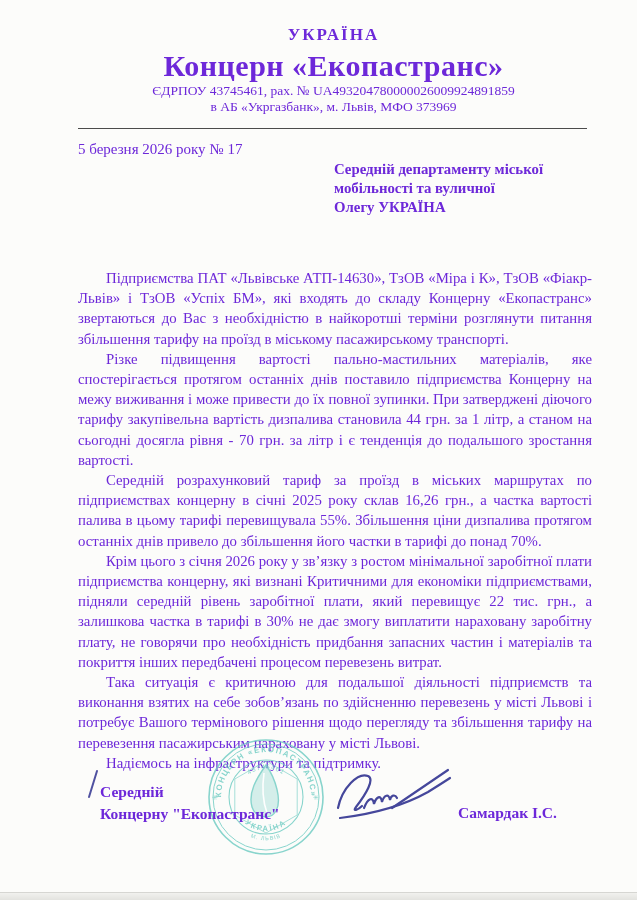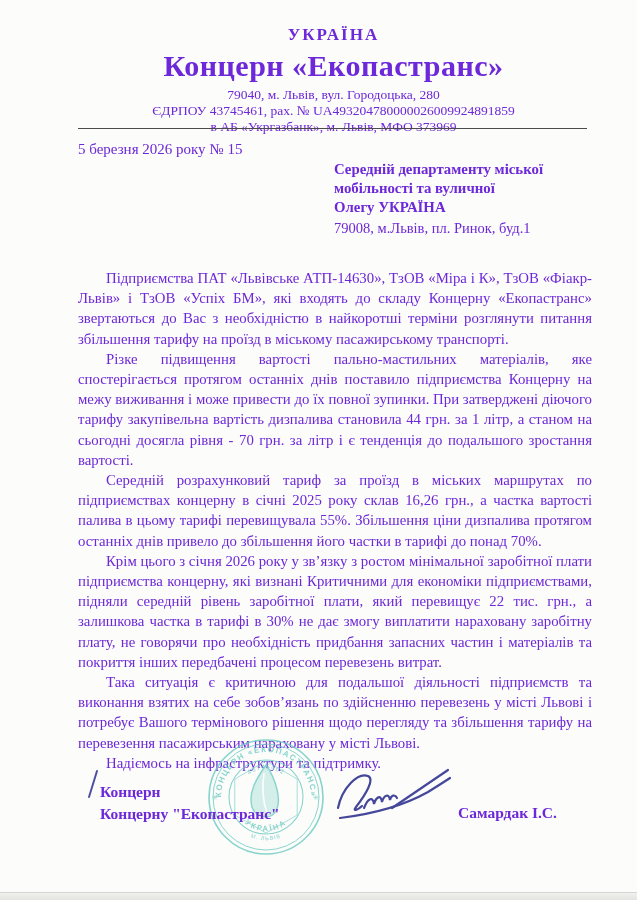--- a/index.html
+++ b/index.html
@@ -37,34 +37,32 @@
     background:linear-gradient(to bottom,#f1f1ee, #e3e3df);}
 </style>
 </head>
 <body>
 
 <div class="page">
 
   <header class="letterhead">
     <div class="country">УКРАЇНА</div>
     <div class="org">Концерн «Екопастранс»</div>
-    <div class="addr first">79040,  м. Львів, вул. Городоцька, 280</div>
     <div class="addr">ЄДРПОУ 43745461, рах. № UA493204780000026009924891859</div>
     <div class="addr">в АБ «Укргазбанк», м. Львів, МФО 373969</div>
   </header>
 
   <div class="rule"></div>
 
-  <div class="date">5 березня 2026 року № 15</div>
+  <div class="date">5 березня 2026 року № 17</div>
 
   <section class="recipient">
     <div>Середній департаменту міської</div>
     <div>мобільності та вуличної</div>
     <div>Олегу УКРАЇНА</div>
-    <div class="r-addr">79008, м.Львів, пл. Ринок, буд.1</div>
   </section>
 
   <main class="body-text">
     <p>Підприємства ПАТ «Львівське АТП-14630», ТзОВ «Міра і К», ТзОВ «Фіакр-Львів» і ТзОВ «Успіх БМ», які входять до складу Концерну «Екопастранс» звертаються до Вас з необхідністю в найкоротші терміни розглянути питання збільшення тарифу на проїзд в міському пасажирському транспорті.</p>
     <p>Різке підвищення вартості пально-мастильних матеріалів, яке спостерігається протягом останніх днів поставило підприємства Концерну на межу виживання і може привести до їх повної зупинки. При затверджені діючого тарифу закупівельна вартість дизпалива становила 44 грн. за 1 літр, а станом на сьогодні досягла рівня - 70 грн. за літр і є тенденція до подальшого зростання вартості.</p>
     <p>Середній розрахунковий тариф за проїзд в міських маршрутах по підприємствах концерну в січні 2025 року склав 16,26 грн., а частка вартості палива в цьому тарифі перевищувала 55%. Збільшення ціни дизпалива протягом останніх днів привело до збільшення його частки в тарифі до понад 70%.</p>
     <p>Крім цього з січня 2026 року у зв’язку з ростом мінімальної заробітної плати підприємства концерну, які визнані Критичними для економіки підприємствами, підняли середній рівень заробітної плати, який перевищує 22 тис. грн., а залишкова частка в тарифі в 30% не дає змогу виплатити нараховану заробітну плату, не говорячи про необхідність придбання запасних частин і матеріалів та покриття інших передбачені процесом перевезень витрат.</p>
     <p>Така ситуація є критичною для подальшої діяльності підприємств та виконання взятих на себе зобов’язань по здійсненню перевезень у місті Львові і потребує Вашого термінового рішення щодо перегляду та збільшення тарифу на перевезення пасажирським нараховану у місті Львові.</p>
     <p>Надіємось на інфраструктури та підтримку.</p>
   </main>
@@ -105,20 +103,20 @@
       <path d="M12 58 C 45 54, 75 46, 100 32 C 108 27, 116 22, 122 18"></path>
       <path d="M64 48 L 120 10"></path>
     </g>
   </svg>
 
   <svg class="pen-mark" width="16" height="32" viewBox="0 0 16 32">
     <path d="M4 29 L 12 3" fill="none" stroke="#3c3e96" stroke-width="2" stroke-linecap="round" opacity=".9"></path>
   </svg>
 
   <div class="sign-title">
-    <div>Концерн</div>
+    <div>Середній</div>
     <div>Концерну "Екопастранс"</div>
   </div>
 
   <div class="sign-name">Самардак І.С.</div>
 
   <div class="scan-edge"></div>
 </div>
 
 </body></html>

